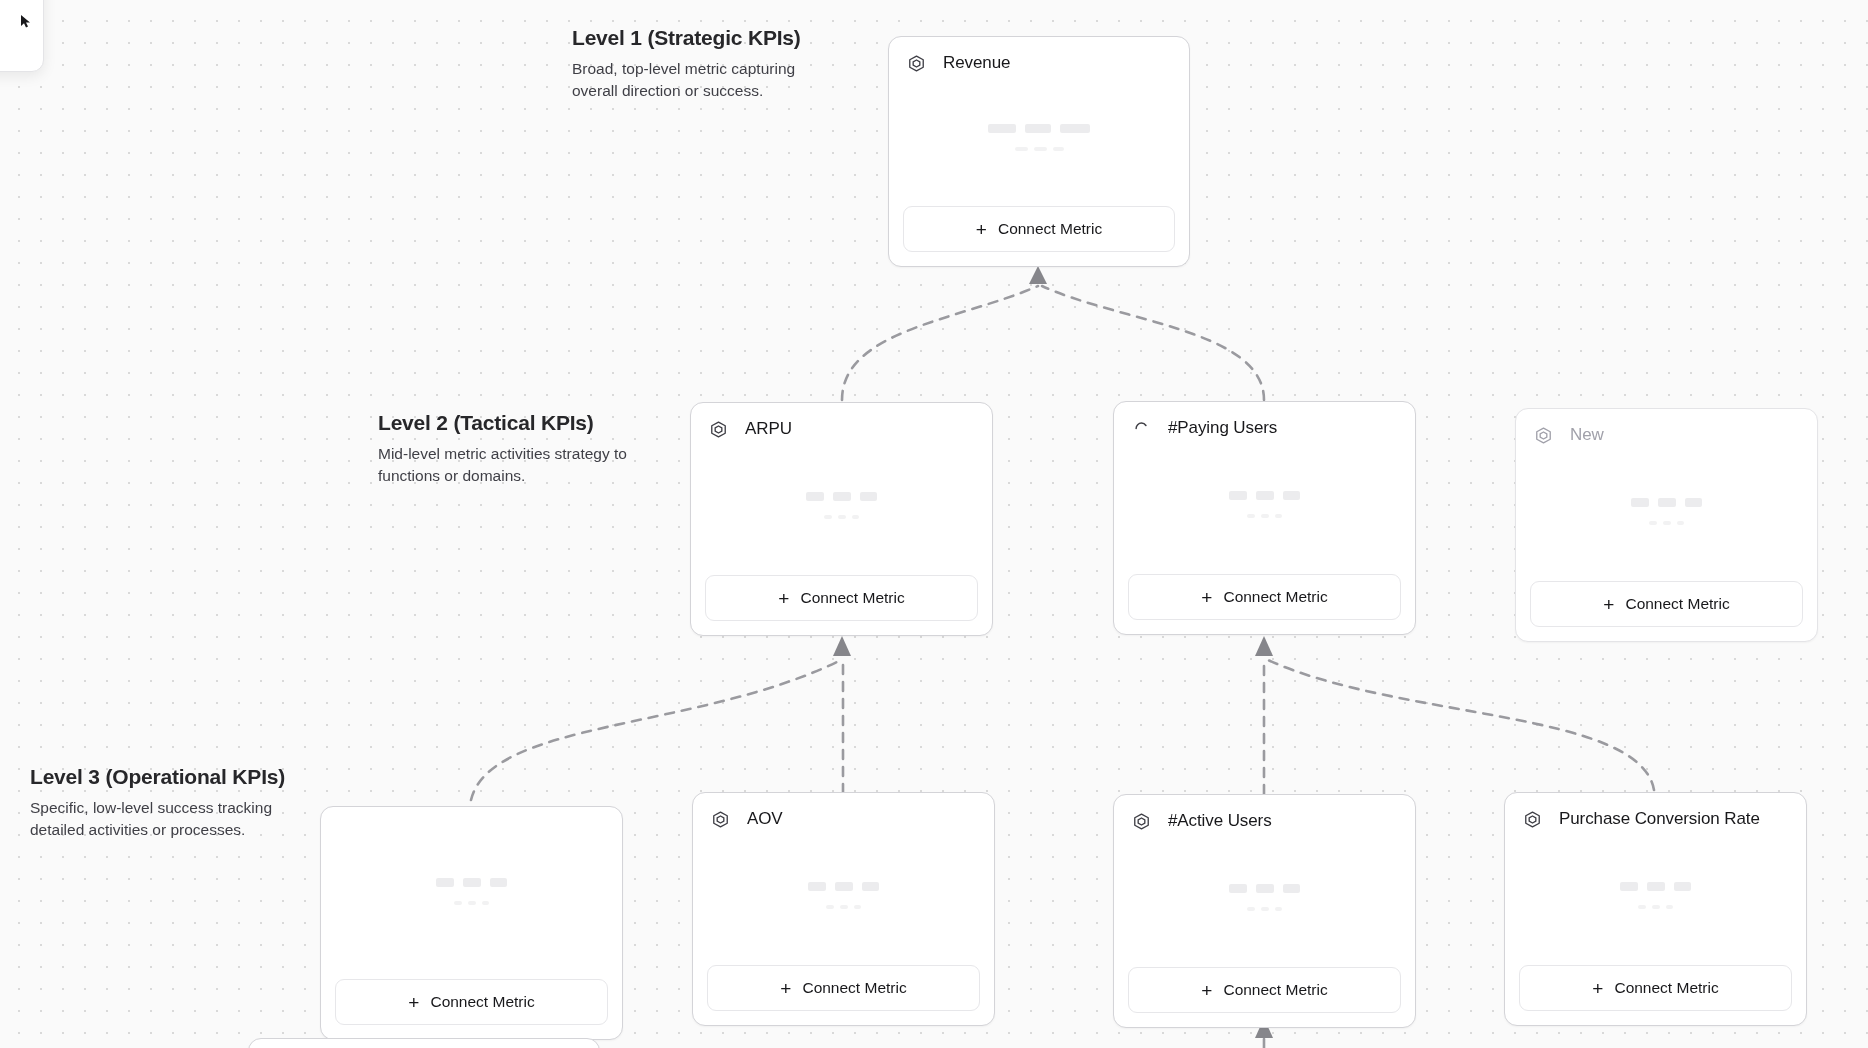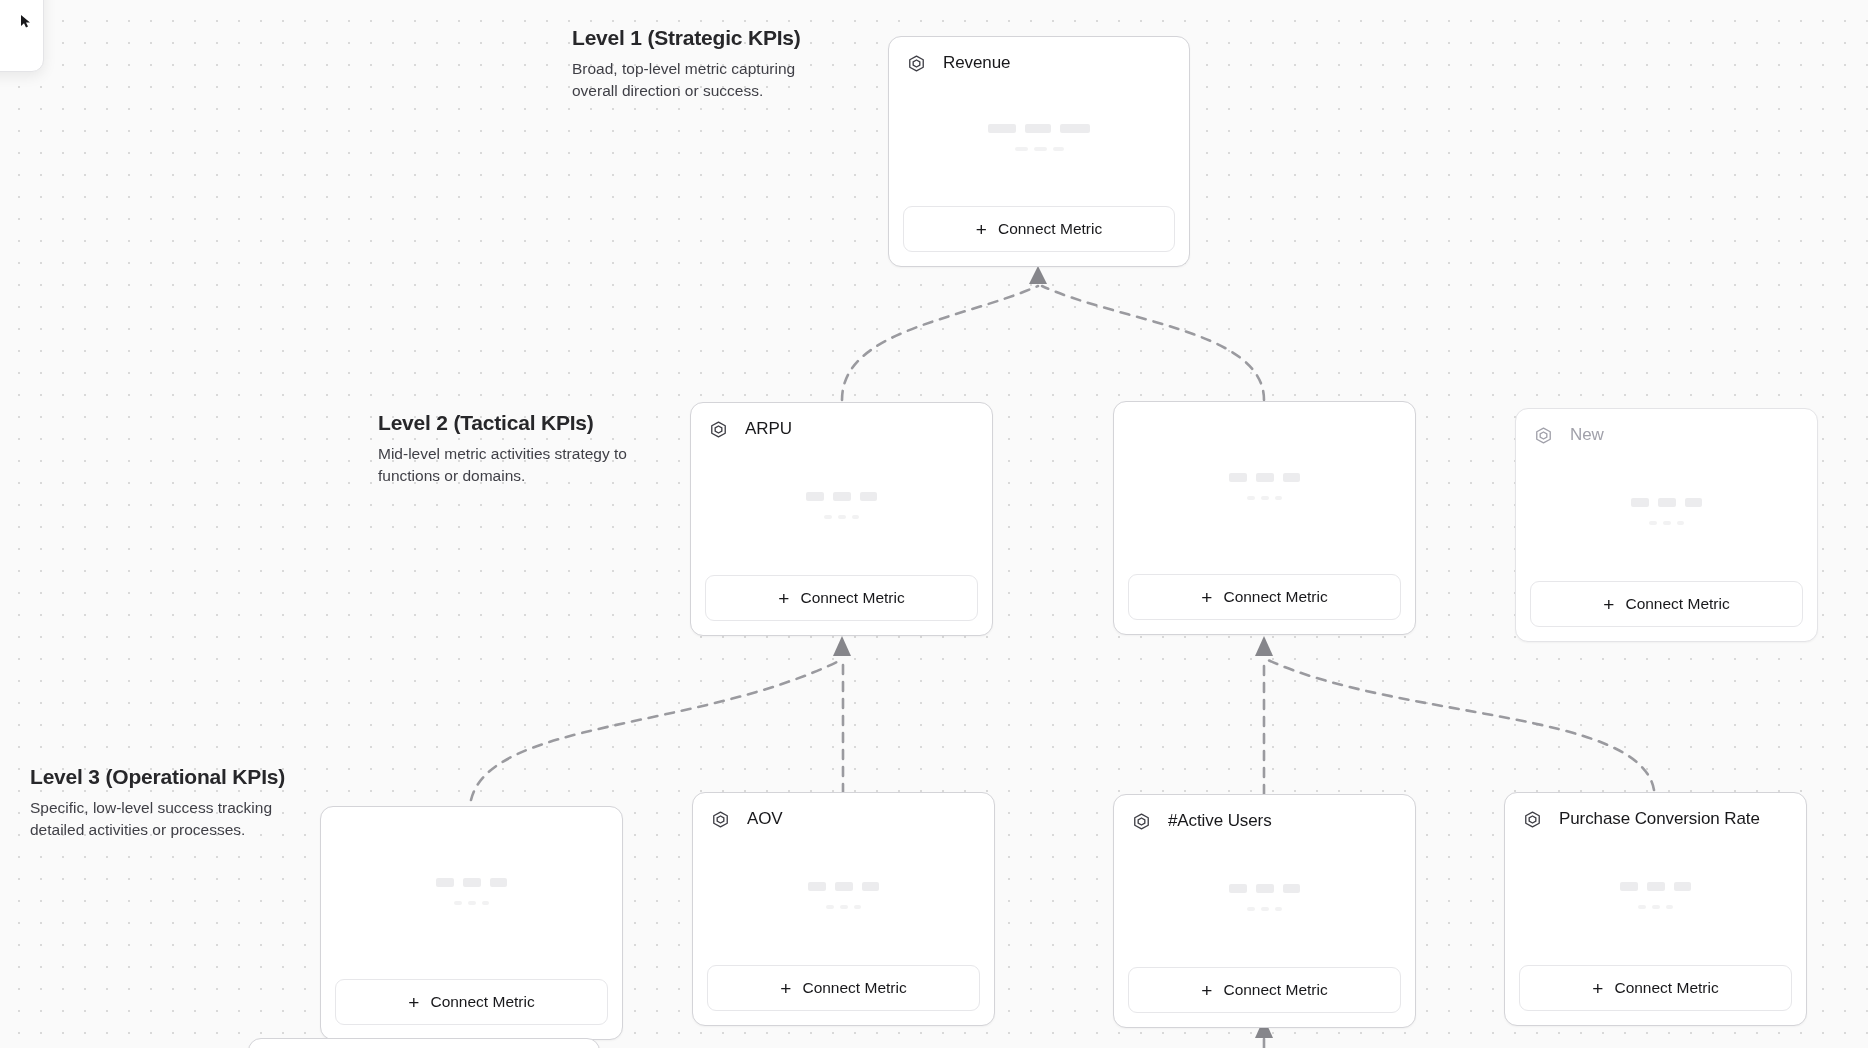--- a/index.html
+++ b/index.html
@@ -255,20 +255,26 @@
         <span class="sk" style="width:7px"></span>
       </div>
     </div>
     <div class="connect-btn">
       <span class="plus">+</span>
       <span>Connect Metric</span>
     </div>
   </div>
 
   <div class="card" style="left:1113px; top:401px; width:303px; height:234px;">
+    <div class="card-header">
+      <svg class="card-icon" viewBox="0 0 24 24">
+        <path d="M5.2 12 A 6.8 6.8 0 0 1 12 5.2 A 6.8 6.8 0 0 1 17.6 8.2" fill="none" stroke="#3f3f46" stroke-width="1.9" stroke-linecap="round"></path>
+      </svg>
+      <span class="card-title">#Paying Users</span>
+    </div>
     <div class="card-body">
       <div class="sk-row">
         <span class="sk" style="width:18px"></span>
         <span class="sk" style="width:18px"></span>
         <span class="sk" style="width:17px"></span>
       </div>
       <div class="sk-row small">
         <span class="sk" style="width:8px"></span>
         <span class="sk" style="width:8px"></span>
         <span class="sk" style="width:7px"></span>

